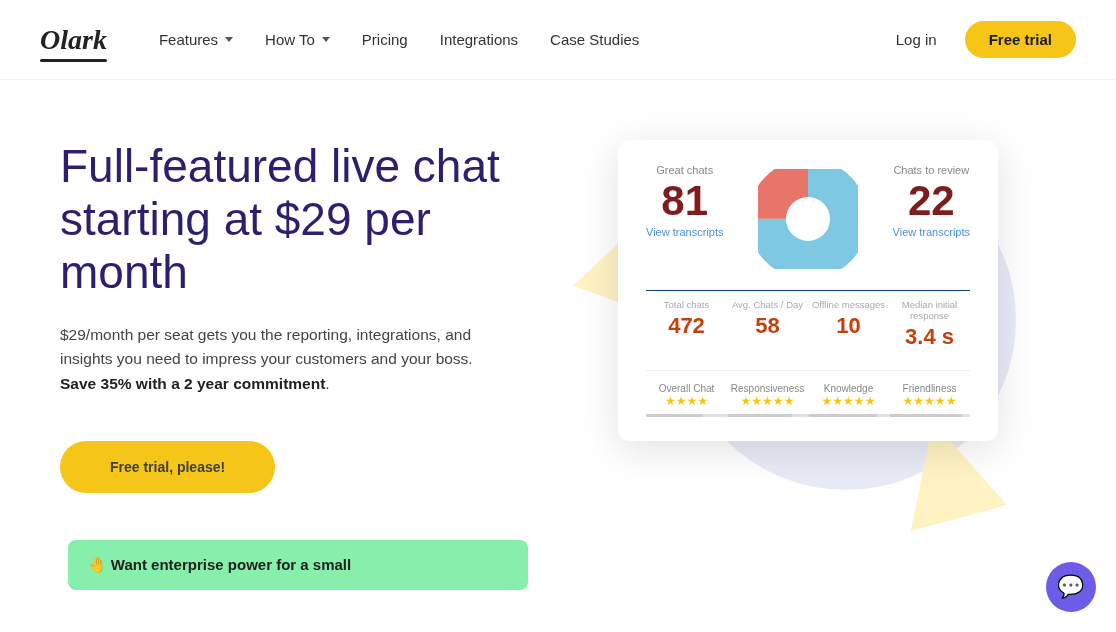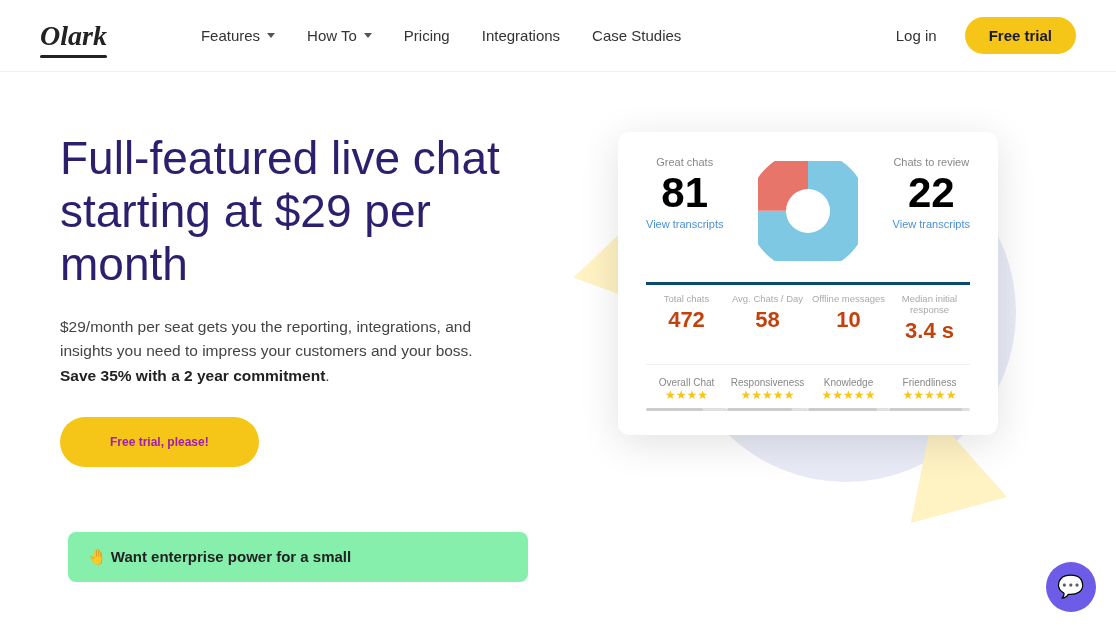--- a/index.html
+++ b/index.html
@@ -9,23 +9,22 @@
       width: 1116px;
       min-height: 632px;
       overflow: hidden;
     }
 
     
     nav {
       display: flex;
       align-items: center;
       padding: 0 40px;
-      height: 72px;
+      height: 80px;
       border-bottom: 1px solid #f0f0f0;
-      gap: 42px;
     }
     .logo {
       font-family: Georgia, serif;
       font-size: 28px;
       font-style: italic;
       font-weight: bold;
       color: #222;
       margin-right: 40px;
       text-decoration: none;
       position: relative;
@@ -115,28 +114,28 @@
       line-height: 1.6;
       margin-bottom: 12px;
     }
     .hero-desc strong {
       color: #222;
       font-weight: 700;
     }
     .cta-btn {
       display: inline-block;
       background: #f5c518;
-      color: #a21caf;
-      font-size: 12px;
+      color: #404040;
+      font-size: 14px;
       font-weight: 800;
       padding: 18px 50px;
       border-radius: 40px;
       border: none;
       cursor: pointer;
-      margin-top: 16px;
+      margin-top: 32px;
       text-decoration: none;
     }
 
     
     .enterprise-bar {
       position: absolute;
       bottom: -30px;
       left: 68px;
       width: 460px;
       background: #86efac;
@@ -210,21 +209,21 @@
     .stat-block { text-align: center; }
     .stat-label {
       font-size: 11px;
       color: #888;
       margin-bottom: 4px;
       display: block;
     }
     .stat-number {
       font-size: 42px;
       font-weight: 900;
-      color: #000000;
+      color: #7f1d1d;
       line-height: 1;
       display: block;
     }
     .stat-link {
       font-size: 11px;
       color: #4a90d9;
       text-decoration: none;
       display: block;
       margin-top: 4px;
     }
@@ -236,21 +235,21 @@
       display: flex;
       align-items: center;
       justify-content: center;
     }
 
     .card-bottom {
       display: flex;
       justify-content: space-between;
       margin-bottom: 20px;
       padding-top: 8px;
-      border-top: 3px solid #0c4a6e;
+      border-top: 1px solid #0c4a6e;
     }
     .mini-stat { text-align: center; flex: 1; }
     .mini-label {
       font-size: 9.5px;
       color: #aaa;
       display: block;
       margin-bottom: 3px;
     }
     .mini-number {
       font-size: 22px;

